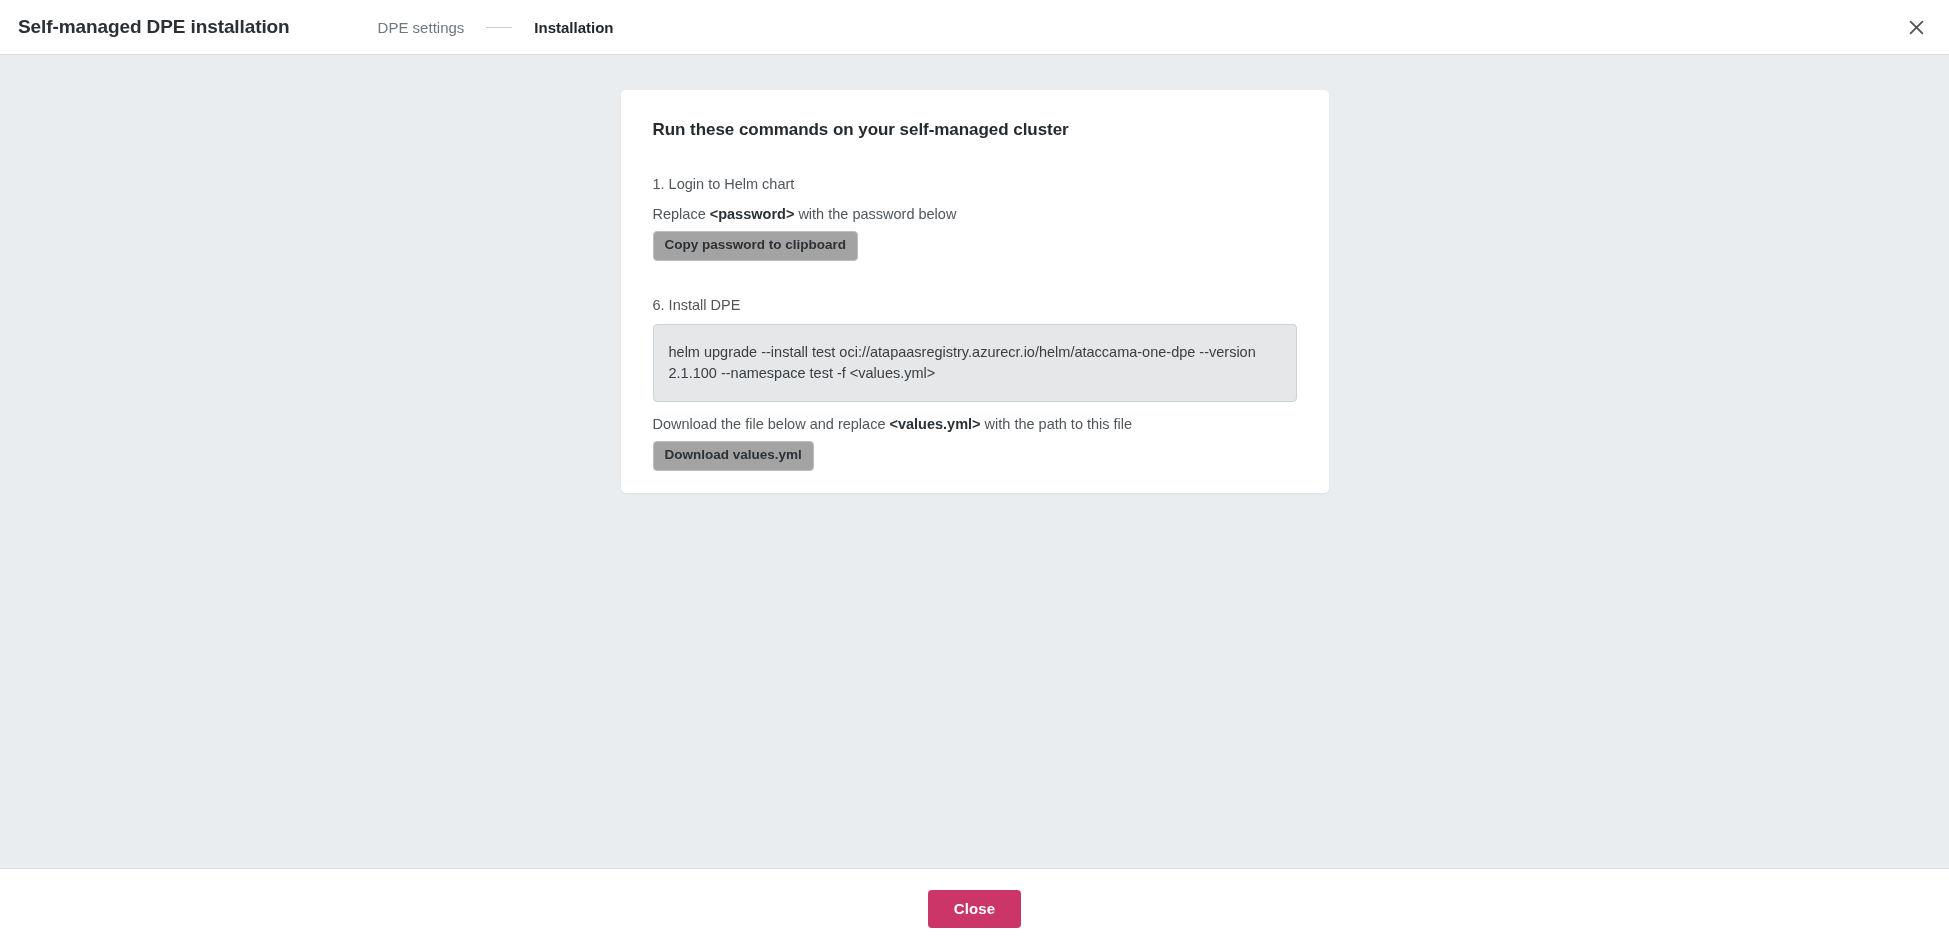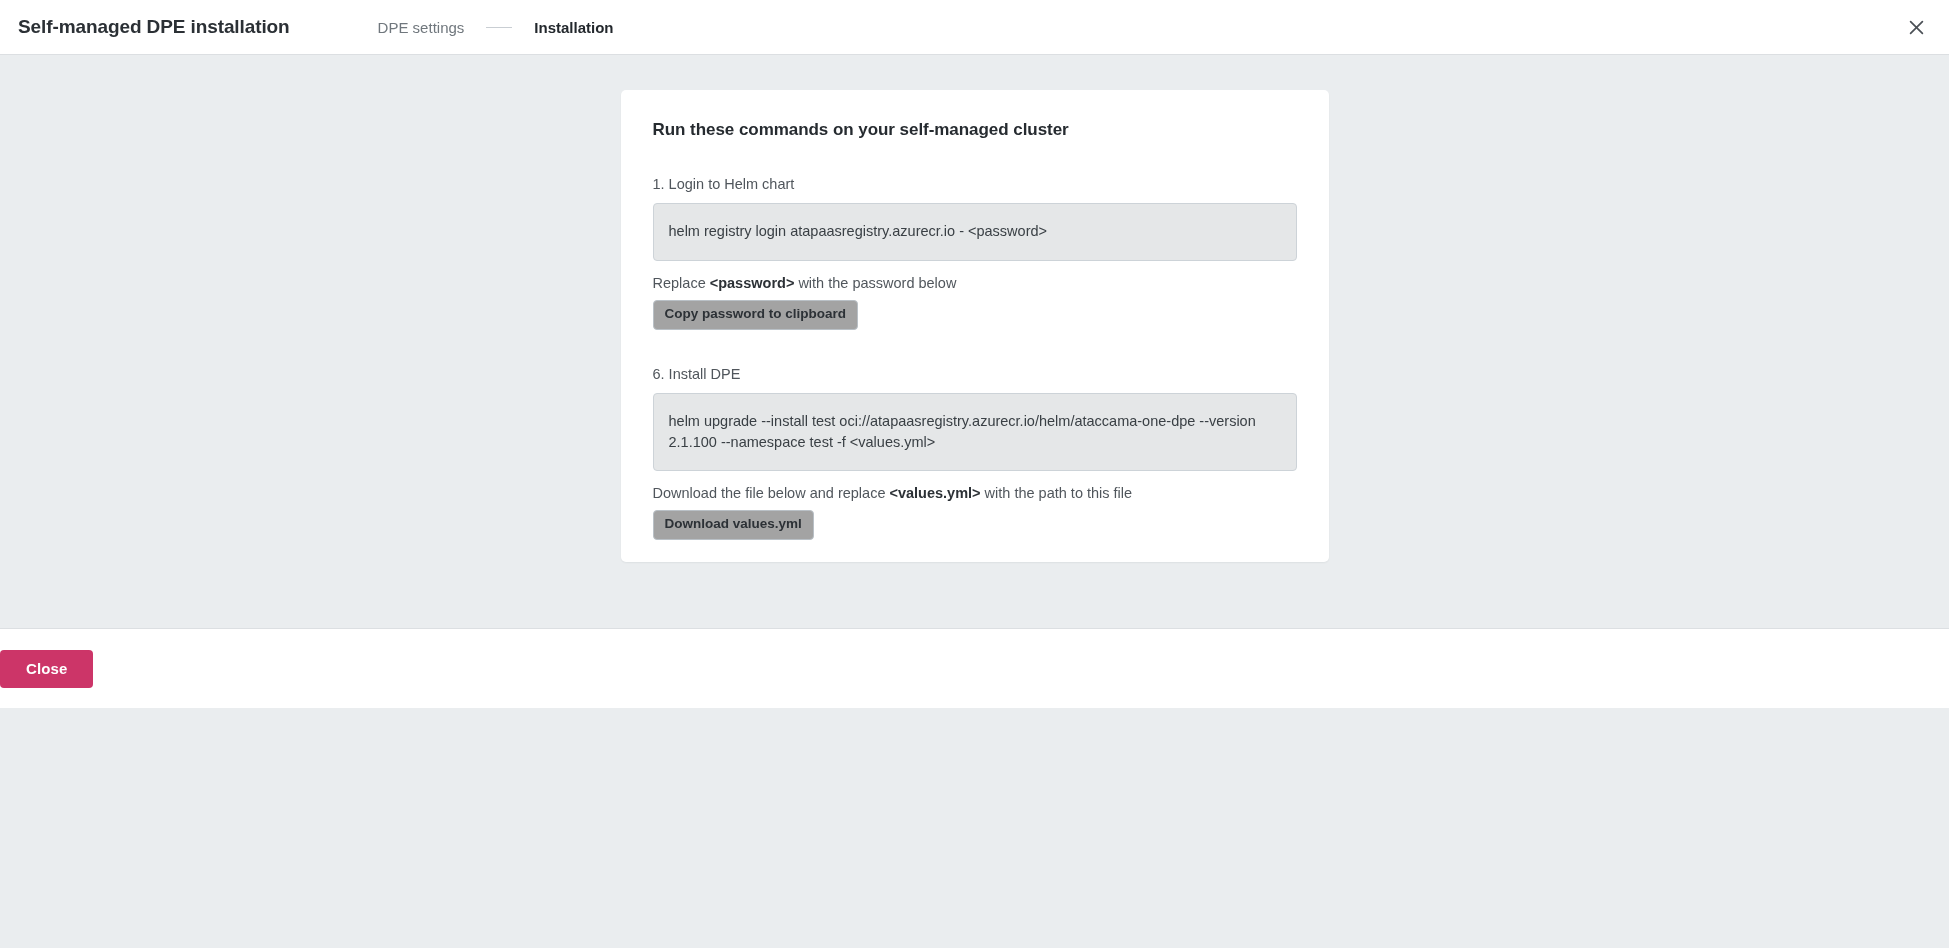--- a/index.html
+++ b/index.html
@@ -12,21 +12,21 @@
 
   body {
     font-family: "Liberation Sans", sans-serif;
     background: #eaedef;
     color: #2c3034;
     -webkit-font-smoothing: antialiased;
   }
 
   .app {
     width: 1949px;
-    height: 708px;
+    height: 948px;
     display: flex;
     flex-direction: column;
     background: #eaedef;
   }
 
   
   .header {
     height: 55px;
     min-height: 55px;
     background: #ffffff;
@@ -189,21 +189,21 @@
   }
 
   
   .footer {
     height: 80px;
     min-height: 80px;
     background: #ffffff;
     border-top: 1px solid #dcdfe2;
     display: flex;
     align-items: center;
-    justify-content: flex-start;
+    justify-content: center;
   }
 
   .primary-btn {
     background: #cc3568;
     color: #ffffff;
     border: none;
     border-radius: 4px;
     font-family: "Liberation Sans", sans-serif;
     font-size: 15px;
     font-weight: 700;
@@ -236,21 +236,20 @@
   </div>
 
   <div class="content">
     <div class="cards-wrap">
 
       <div class="card">
         <div class="card-title">Run these commands on your self-managed cluster</div>
 
         <div>
           <div class="step-label">1. Login to Helm chart</div>
-          <div class="code-box">helm registry login atapaasregistry.azurecr.io - &lt;password&gt;</div>
           <div class="hint"><span>Replace </span><b>&lt;password&gt;</b><span> with the password below</span></div>
           <button class="ghost-btn">Copy password to clipboard</button>
         </div>
 
         <div class="section-gap">
           <div class="step-label">6. Install DPE</div>
           <div class="code-box tall">helm upgrade --install test oci://atapaasregistry.azurecr.io/helm/ataccama-one-dpe --version 2.1.100 --namespace test -f &lt;values.yml&gt;</div>
           <div class="hint"><span>Download the file below and replace </span><b>&lt;values.yml&gt;</b><span> with the path to this file</span></div>
           <button class="ghost-btn">Download values.yml</button>
         </div>

